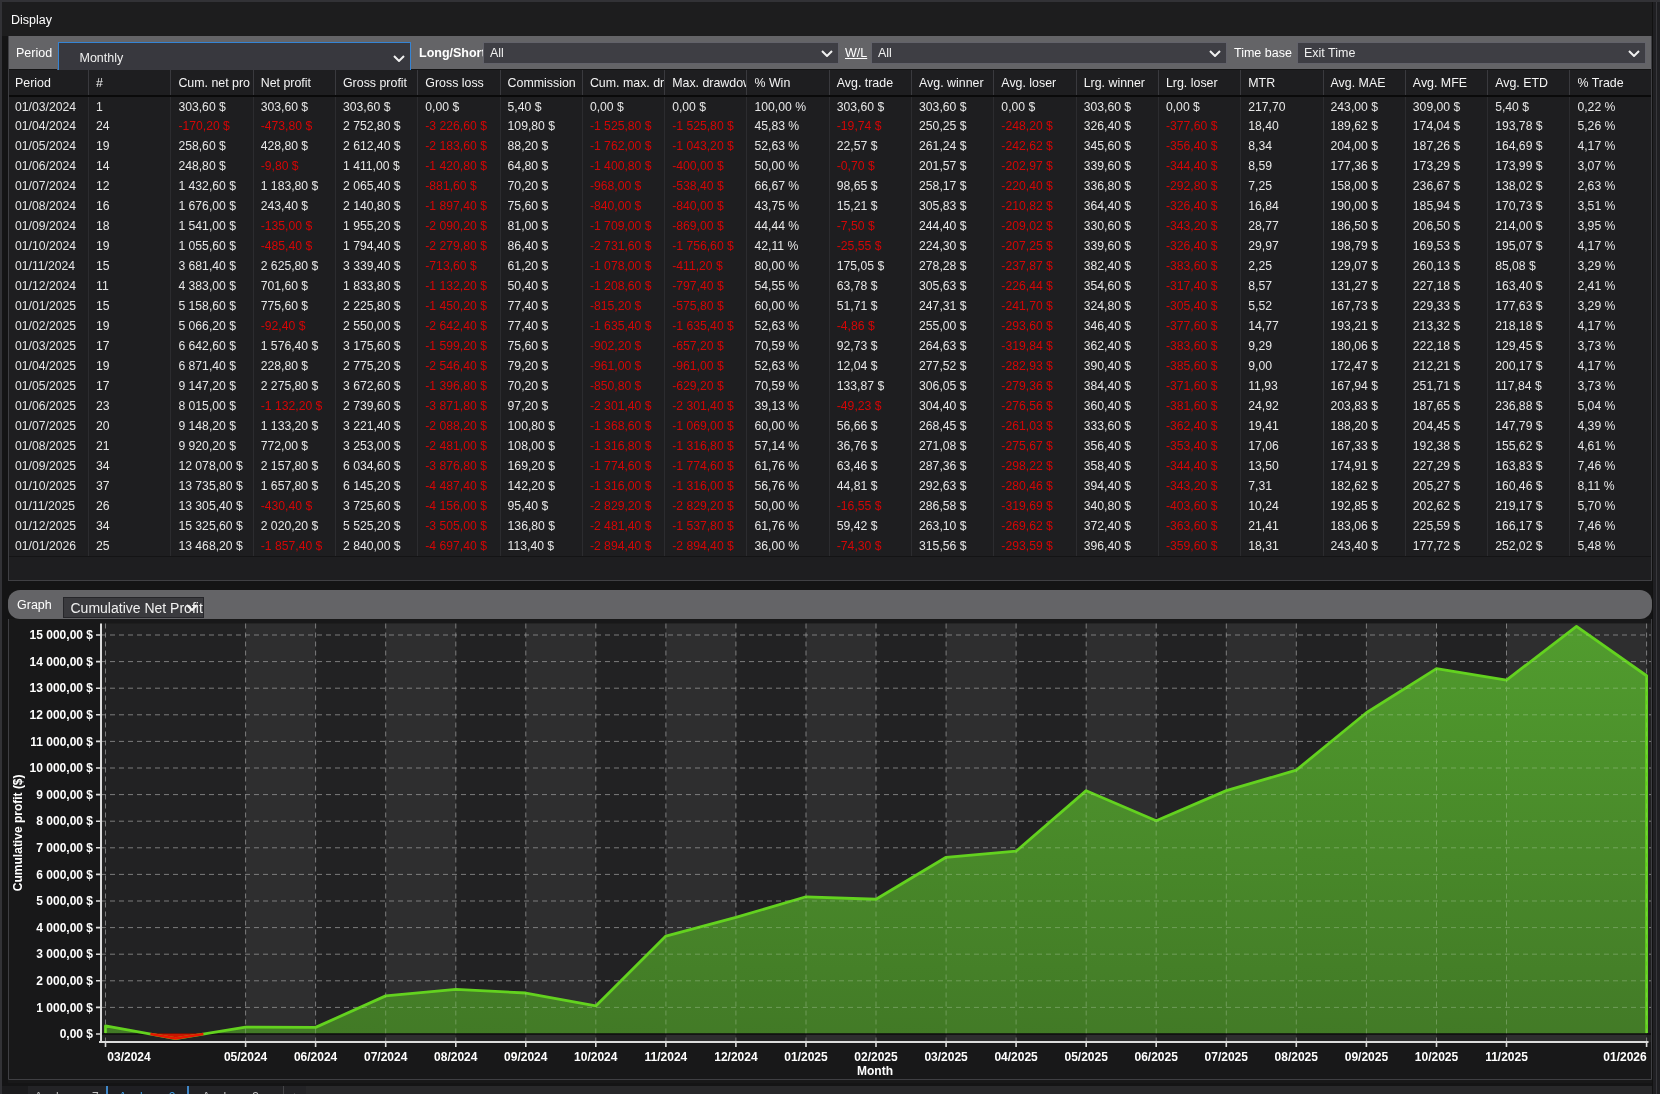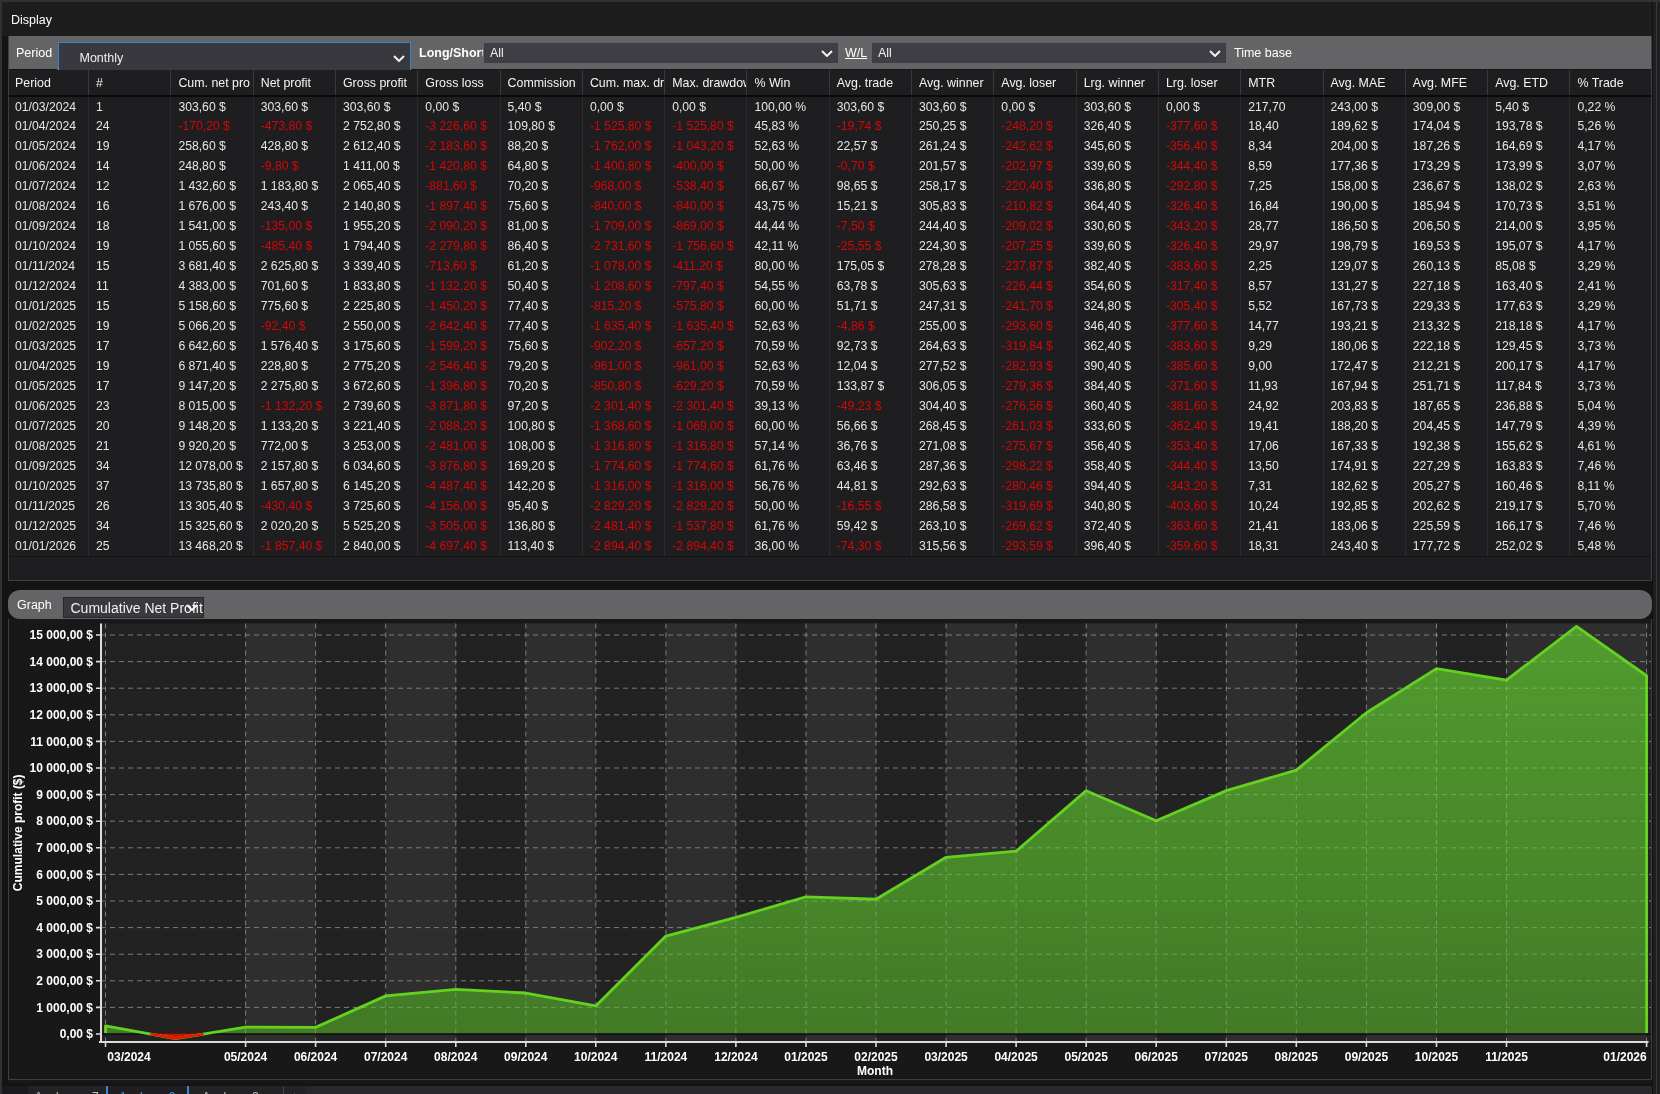--- a/index.html
+++ b/index.html
@@ -44,20 +44,23 @@
         </svg></div>
   <div class="lbl" style="left:411px;top:10px;font-weight:bold;">Long/Short</div>
   <div class="box" style="left:475px;top:6px;width:356px;height:22px;">All<svg class="chev" viewBox="0 0 12 7">
           <path d="M1 1 L6 6 L11 1" stroke="#f0f0f0" stroke-width="2" fill="none"></path>
         </svg></div>
   <div class="lbl" style="left:837px;top:10px;text-decoration:underline;">W/L</div>
   <div class="box" style="left:863px;top:6px;width:356px;height:22px;">All<svg class="chev" viewBox="0 0 12 7">
           <path d="M1 1 L6 6 L11 1" stroke="#f0f0f0" stroke-width="2" fill="none"></path>
         </svg></div>
   <div class="lbl" style="left:1226px;top:10px;">Time base</div>
+  <div class="box" style="left:1289px;top:6px;width:349px;height:22px;">Exit Time<svg class="chev" viewBox="0 0 12 7">
+          <path d="M1 1 L6 6 L11 1" stroke="#f0f0f0" stroke-width="2" fill="none"></path>
+        </svg></div>
 </div>
 <table>
 <colgroup>
         <col style="width:80.6px">
         <col style="width:82.3px">
         <col style="width:82.3px">
         <col style="width:82.3px">
         <col style="width:82.3px">
         <col style="width:82.3px">
         <col style="width:82.3px">

